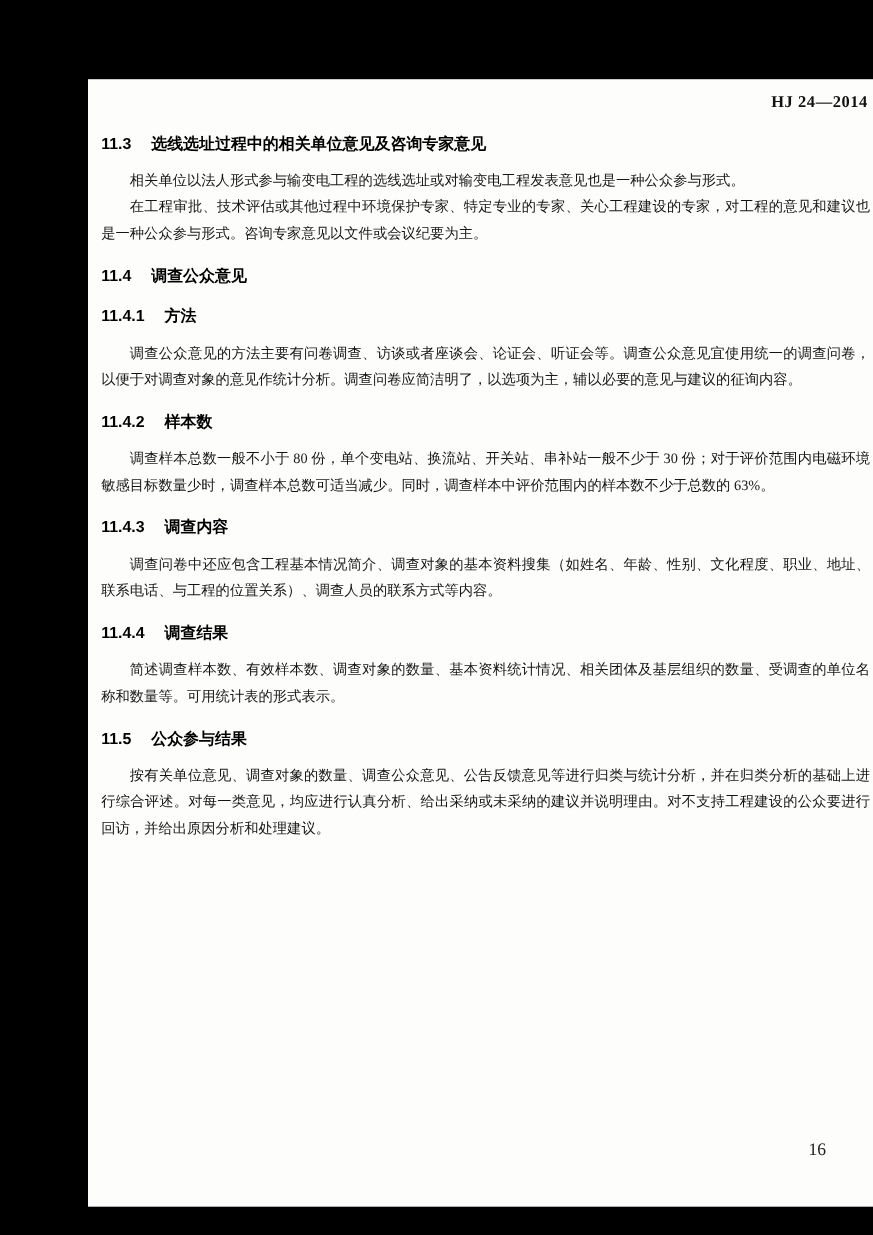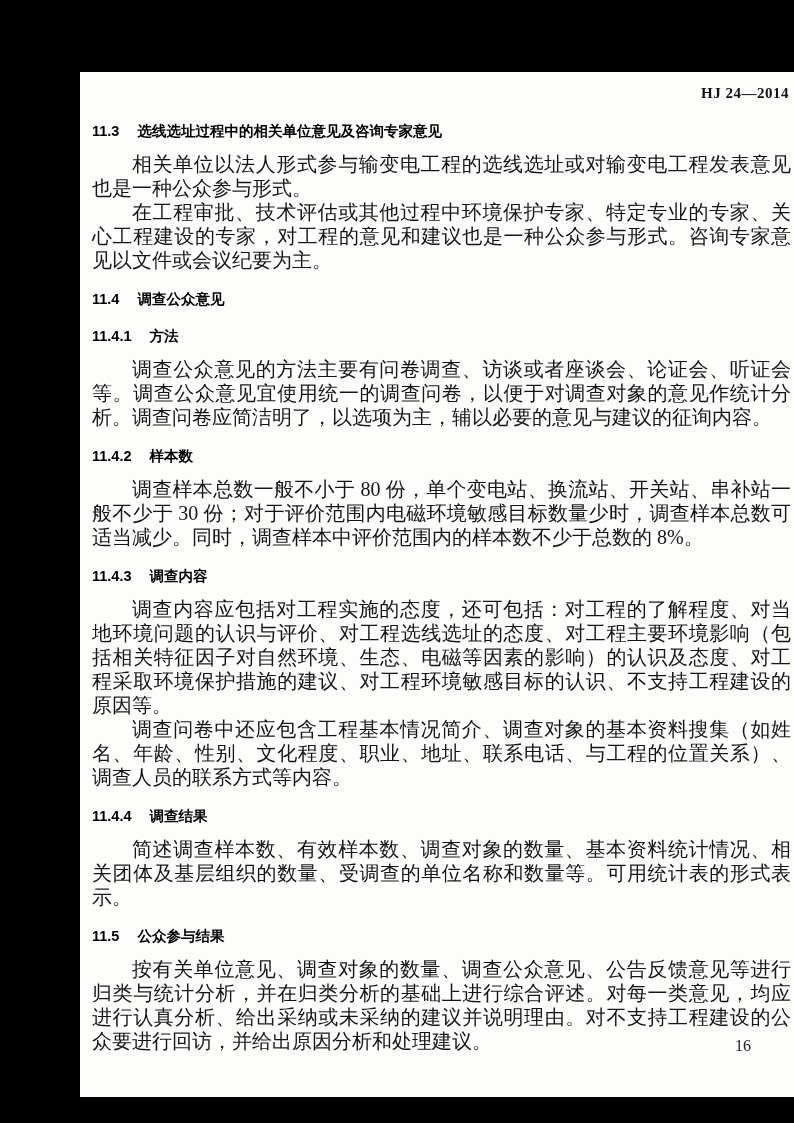--- a/index.html
+++ b/index.html
@@ -42,21 +42,21 @@
     font-family: "Liberation Sans", sans-serif;
     font-size: 14.5px;
     font-weight: bold;
     margin: 17px 0 11px 0;
     color: #000000;
     line-height: 20px;
   }
   .sec-num { margin-right: 14px; }
   .para {
     font-family: "Liberation Serif", serif;
-    font-size: 20px;
+    font-size: 13px;
     line-height: 24px;
     text-align: justify;
     text-indent: 2em;
     color: #151515;
   }
   .page-number {
     position: absolute;
     right: 52px;
     bottom: 42px;
     font-family: "Liberation Serif", serif;
@@ -91,27 +91,26 @@
       <h2 class="sec-heading">
         <span class="sec-num">11.4.1</span>
         <span class="sec-title">方法</span>
       </h2>
       <p class="para">调查公众意见的方法主要有问卷调查、访谈或者座谈会、论证会、听证会等。调查公众意见宜使用统一的调查问卷，以便于对调查对象的意见作统计分析。调查问卷应简洁明了，以选项为主，辅以必要的意见与建议的征询内容。</p>
 
       <h2 class="sec-heading">
         <span class="sec-num">11.4.2</span>
         <span class="sec-title">样本数</span>
       </h2>
-      <p class="para">调查样本总数一般不小于 80 份，单个变电站、换流站、开关站、串补站一般不少于 30 份；对于评价范围内电磁环境敏感目标数量少时，调查样本总数可适当减少。同时，调查样本中评价范围内的样本数不少于总数的 8%。</p>
+      <p class="para">调查样本总数一般不小于 80 份，单个变电站、换流站、开关站、串补站一般不少于 30 份；对于评价范围内电磁环境敏感目标数量少时，调查样本总数可适当减少。同时，调查样本中评价范围内的样本数不少于总数的 63%。</p>
 
       <h2 class="sec-heading">
         <span class="sec-num">11.4.3</span>
         <span class="sec-title">调查内容</span>
       </h2>
-      <p class="para">调查内容应包括对工程实施的态度，还可包括：对工程的了解程度、对当地环境问题的认识与评价、对工程选线选址的态度、对工程主要环境影响（包括相关特征因子对自然环境、生态、电磁等因素的影响）的认识及态度、对工程采取环境保护措施的建议、对工程环境敏感目标的认识、不支持工程建设的原因等。</p>
       <p class="para">调查问卷中还应包含工程基本情况简介、调查对象的基本资料搜集（如姓名、年龄、性别、文化程度、职业、地址、联系电话、与工程的位置关系）、调查人员的联系方式等内容。</p>
 
       <h2 class="sec-heading">
         <span class="sec-num">11.4.4</span>
         <span class="sec-title">调查结果</span>
       </h2>
       <p class="para">简述调查样本数、有效样本数、调查对象的数量、基本资料统计情况、相关团体及基层组织的数量、受调查的单位名称和数量等。可用统计表的形式表示。</p>
 
       <h2 class="sec-heading">
         <span class="sec-num">11.5</span>

